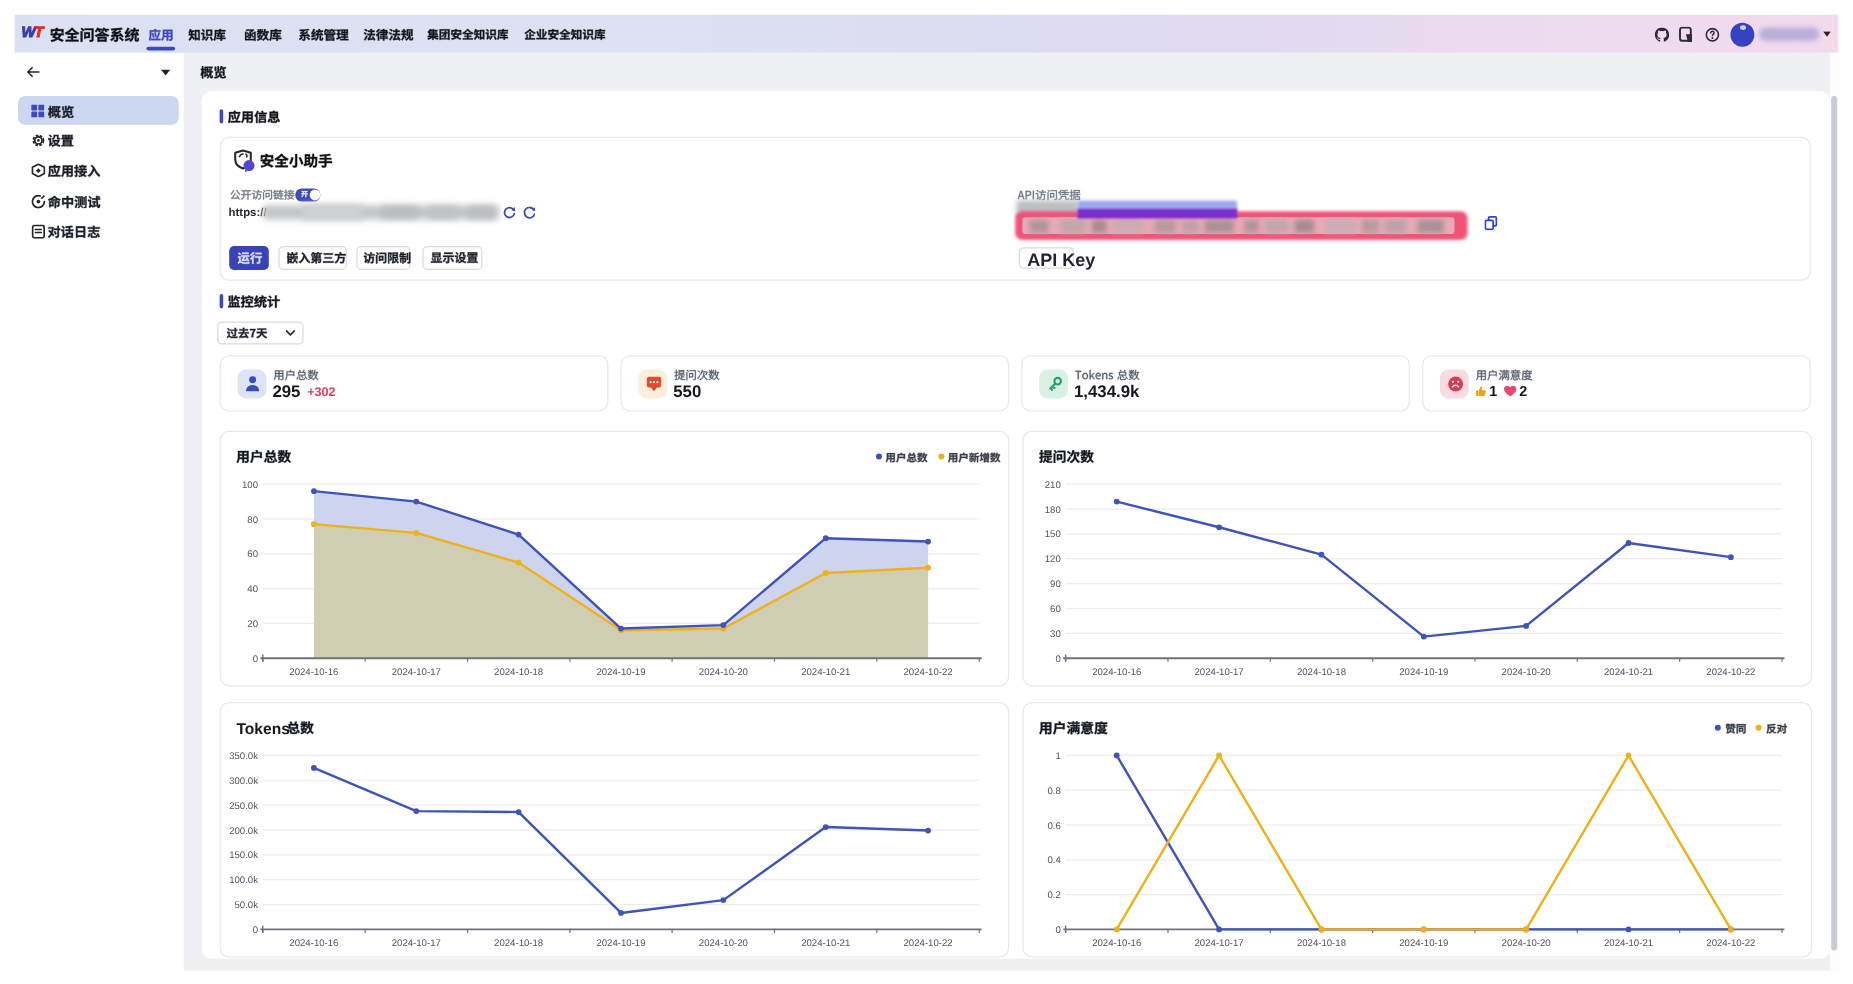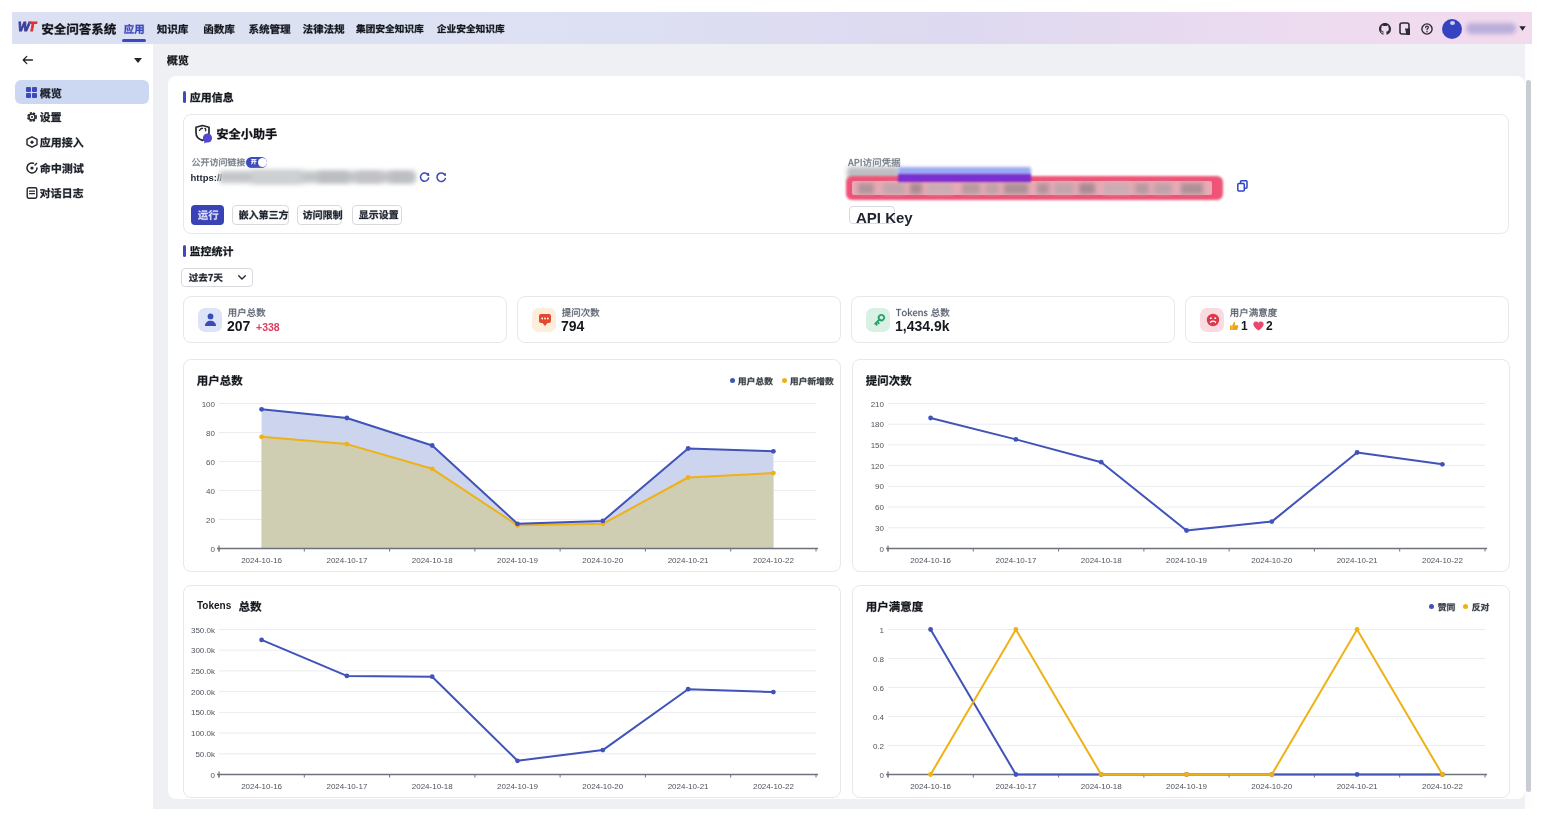--- a/index.html
+++ b/index.html
@@ -233,26 +233,26 @@
     </svg>
 <svg class="t" style="left:1194px;top:301px" width="14" height="14" viewBox="0 0 14 14">
       <circle cx="7" cy="7" r="6.2" fill="#dd3b4d"></circle>
       <path d="M4.5 9.3c1.5-1.6 3.5-1.6 5 0" fill="none" stroke="#fff" stroke-width="1.3" stroke-linecap="round"></path>
       <circle cx="4.8" cy="5.2" r=".9" fill="#fff"></circle>
       <circle cx="9.2" cy="5.2" r=".9" fill="#fff"></circle>
     </svg>
 <svg class="t" style="left:216.0px;top:296.0px" width="38.4" height="9.8" viewBox="0.3 -8.0 38.4 9.8">
       <path fill="#555d6b" stroke="#555d6b" stroke-width="0.3" d="M1.5 -7.3V-3.9C1.5 -2.5 1.4 -0.8 0.3 0.3C0.5 0.4 0.8 0.7 0.9 0.8C1.6 0.0 1.9 -1.1 2.1 -2.2H4.4V0.7H5.2V-2.2H7.7V-0.2C7.7 -0.0 7.7 0.0 7.5 0.0C7.3 0.0 6.6 0.0 6.0 0.0C6.1 0.2 6.2 0.5 6.2 0.7C7.1 0.7 7.7 0.7 8.0 0.6C8.3 0.5 8.4 0.3 8.4 -0.2V-7.3ZM2.2 -6.6H4.4V-5.1H2.2ZM7.7 -6.6V-5.1H5.2V-6.6ZM2.2 -4.4H4.4V-2.8H2.1C2.1 -3.2 2.2 -3.5 2.2 -3.9ZM7.7 -4.4V-2.8H5.2V-4.4Z M11.8 -5.8H16.8V-3.9H11.8L11.8 -4.4ZM13.7 -7.8C13.9 -7.4 14.1 -6.9 14.2 -6.5H11.1V-4.4C11.1 -3.0 11.0 -1.0 9.8 0.4C10.0 0.5 10.3 0.7 10.4 0.8C11.4 -0.3 11.7 -1.9 11.8 -3.3H16.8V-2.6H17.5V-6.5H14.5L15.0 -6.6C14.8 -7.0 14.6 -7.6 14.4 -8.0Z M26.2 -2.0C26.8 -1.4 27.3 -0.5 27.5 0.1L28.1 -0.3C27.9 -0.9 27.3 -1.7 26.8 -2.3ZM22.9 -2.6C23.5 -2.1 24.3 -1.5 24.6 -1.0L25.1 -1.4C24.8 -1.9 24.1 -2.5 23.4 -3.0ZM21.7 -2.3V-0.3C21.7 0.4 22.0 0.7 23.1 0.7C23.3 0.7 25.0 0.7 25.2 0.7C26.1 0.7 26.3 0.4 26.4 -0.7C26.2 -0.7 25.9 -0.9 25.8 -1.0C25.7 -0.1 25.6 0.0 25.2 0.0C24.8 0.0 23.4 0.0 23.1 0.0C22.5 0.0 22.4 -0.0 22.4 -0.3V-2.3ZM20.3 -2.1C20.1 -1.4 19.8 -0.6 19.4 -0.1L20.1 0.2C20.5 -0.3 20.8 -1.2 21.0 -2.0ZM21.5 -5.4H26.0V-3.7H21.5ZM20.8 -6.1V-3.0H26.8V-6.1H25.2C25.6 -6.5 25.9 -7.1 26.2 -7.7L25.5 -8.0C25.3 -7.4 24.8 -6.6 24.5 -6.1H22.5L23.1 -6.3C22.9 -6.8 22.5 -7.4 22.0 -7.9L21.4 -7.7C21.8 -7.2 22.2 -6.5 22.4 -6.1Z M32.7 -7.8C32.5 -7.4 32.2 -6.9 32.0 -6.5L32.5 -6.3C32.7 -6.6 33.0 -7.1 33.3 -7.5ZM29.3 -7.5C29.6 -7.1 29.8 -6.6 29.9 -6.3L30.5 -6.5C30.4 -6.9 30.1 -7.4 29.9 -7.7ZM32.4 -2.5C32.2 -2.0 31.9 -1.6 31.5 -1.2C31.2 -1.4 30.8 -1.6 30.4 -1.7C30.6 -1.9 30.7 -2.2 30.8 -2.5ZM29.5 -1.5C30.0 -1.3 30.5 -1.0 31.0 -0.8C30.4 -0.4 29.7 -0.0 28.9 0.1C29.0 0.3 29.2 0.5 29.2 0.7C30.1 0.4 30.9 0.1 31.6 -0.5C31.9 -0.3 32.2 -0.1 32.4 0.1L32.9 -0.4C32.7 -0.6 32.4 -0.7 32.1 -0.9C32.6 -1.4 33.0 -2.1 33.2 -2.9L32.8 -3.1L32.7 -3.1H31.1L31.4 -3.6L30.7 -3.7C30.6 -3.5 30.6 -3.3 30.5 -3.1H29.2V-2.5H30.2C30.0 -2.1 29.7 -1.7 29.5 -1.5ZM30.9 -8.0V-6.2H29.0V-5.6H30.7C30.3 -5.0 29.5 -4.4 28.9 -4.1C29.0 -4.0 29.2 -3.8 29.3 -3.6C29.8 -3.9 30.5 -4.4 30.9 -5.0V-3.8H31.6V-5.1C32.1 -4.8 32.6 -4.4 32.9 -4.1L33.3 -4.6C33.1 -4.8 32.2 -5.3 31.7 -5.6H33.5V-6.2H31.6V-8.0ZM34.5 -7.9C34.2 -6.2 33.8 -4.6 33.1 -3.6C33.2 -3.5 33.5 -3.3 33.6 -3.2C33.9 -3.6 34.1 -4.0 34.3 -4.4C34.5 -3.5 34.7 -2.6 35.1 -1.9C34.6 -1.0 33.8 -0.3 32.8 0.2C32.9 0.4 33.1 0.6 33.2 0.8C34.2 0.3 34.9 -0.4 35.4 -1.2C35.9 -0.4 36.5 0.2 37.2 0.7C37.4 0.5 37.6 0.2 37.7 0.1C36.9 -0.3 36.3 -1.0 35.8 -1.9C36.3 -2.9 36.7 -4.0 36.9 -5.5H37.5V-6.1H34.8C34.9 -6.7 35.0 -7.2 35.1 -7.8ZM36.2 -5.5C36.0 -4.4 35.8 -3.4 35.5 -2.6C35.1 -3.5 34.8 -4.4 34.7 -5.5Z"></path>
     </svg>
-<div class="tx" style="left:215px;top:306px;font-size:14px;font-weight:bold;color:#15181f">207</div>
-<div class="tx" style="left:244px;top:309px;font-size:10.5px;font-weight:bold;color:#e23a5d">+338</div>
+<div class="tx" style="left:215px;top:306px;font-size:14px;font-weight:bold;color:#15181f">295</div>
+<div class="tx" style="left:244px;top:309px;font-size:10.5px;font-weight:bold;color:#e23a5d">+302</div>
 <svg class="t" style="left:550.0px;top:296.0px" width="38.5" height="9.8" viewBox="0.3 -8.0 38.5 9.8">
       <path fill="#555d6b" stroke="#555d6b" stroke-width="0.3" d="M4.5 -5.9H7.7V-5.1H4.5ZM4.5 -7.1H7.7V-6.4H4.5ZM3.9 -7.7V-4.6H8.4V-7.7ZM4.1 -2.8C3.9 -1.4 3.5 -0.3 2.7 0.3C2.8 0.4 3.1 0.6 3.2 0.8C3.7 0.3 4.1 -0.3 4.3 -1.0C4.9 0.4 6.0 0.6 7.3 0.6H9.0C9.0 0.4 9.1 0.1 9.2 -0.0C8.9 -0.0 7.6 -0.0 7.4 -0.0C7.0 -0.0 6.7 -0.0 6.5 -0.1V-1.6H8.5V-2.2H6.5V-3.3H8.9V-3.9H3.5V-3.3H5.8V-0.3C5.2 -0.5 4.8 -0.9 4.6 -1.7C4.6 -2.0 4.7 -2.4 4.7 -2.7ZM1.6 -8.0V-6.1H0.4V-5.4H1.6V-3.3C1.1 -3.2 0.6 -3.0 0.3 -2.9L0.5 -2.2L1.6 -2.6V-0.1C1.6 0.0 1.5 0.0 1.4 0.0C1.3 0.0 0.9 0.0 0.5 0.0C0.6 0.2 0.7 0.5 0.7 0.7C1.3 0.7 1.7 0.7 1.9 0.6C2.1 0.5 2.2 0.3 2.2 -0.1V-2.8L3.3 -3.2L3.2 -3.8L2.2 -3.5V-5.4H3.3V-6.1H2.2V-8.0Z M10.4 -5.8V0.8H11.1V-5.8ZM10.5 -7.5C11.0 -7.0 11.6 -6.3 11.9 -5.9L12.4 -6.3C12.1 -6.7 11.5 -7.4 11.0 -7.9ZM12.9 -7.4V-6.8H17.4V-0.2C17.4 -0.1 17.3 -0.0 17.2 -0.0C17.0 -0.0 16.5 0.0 15.9 -0.0C16.0 0.2 16.1 0.5 16.1 0.7C16.9 0.7 17.4 0.7 17.7 0.6C18.0 0.4 18.1 0.2 18.1 -0.2V-7.4ZM12.6 -5.1V-1.0H13.2V-1.6H15.9V-5.1ZM13.2 -4.4H15.2V-2.2H13.2Z M19.5 -6.8C20.2 -6.5 21.0 -5.9 21.4 -5.5L21.8 -6.1C21.4 -6.5 20.6 -7.0 20.0 -7.3ZM19.4 -0.7 20.1 -0.2C20.6 -1.1 21.4 -2.2 21.9 -3.1L21.4 -3.6C20.8 -2.6 19.9 -1.4 19.4 -0.7ZM23.3 -8.0C23.0 -6.5 22.5 -5.0 21.7 -4.0C21.9 -4.0 22.3 -3.8 22.4 -3.6C22.8 -4.2 23.2 -4.9 23.4 -5.7H27.0C26.8 -5.0 26.5 -4.3 26.2 -3.8C26.4 -3.8 26.7 -3.6 26.9 -3.5C27.2 -4.2 27.6 -5.2 27.9 -6.1L27.3 -6.4L27.2 -6.4H23.7C23.8 -6.8 24.0 -7.3 24.1 -7.8ZM24.4 -5.2V-4.6C24.4 -3.2 24.2 -1.2 21.3 0.2C21.5 0.4 21.7 0.6 21.8 0.8C23.7 -0.1 24.5 -1.4 24.9 -2.5C25.4 -1.0 26.3 0.1 27.7 0.7C27.7 0.5 28.0 0.2 28.1 0.1C26.5 -0.5 25.6 -2.0 25.1 -3.9C25.2 -4.2 25.2 -4.4 25.2 -4.6V-5.2Z M32.7 -7.8C32.5 -7.4 32.2 -6.9 32.0 -6.5L32.5 -6.3C32.7 -6.6 33.0 -7.1 33.3 -7.5ZM29.3 -7.5C29.6 -7.1 29.8 -6.6 29.9 -6.3L30.5 -6.5C30.4 -6.9 30.1 -7.4 29.9 -7.7ZM32.4 -2.5C32.2 -2.0 31.9 -1.6 31.5 -1.2C31.2 -1.4 30.8 -1.6 30.4 -1.7C30.6 -1.9 30.7 -2.2 30.8 -2.5ZM29.5 -1.5C30.0 -1.3 30.5 -1.0 31.0 -0.8C30.4 -0.4 29.7 -0.0 28.9 0.1C29.0 0.3 29.2 0.5 29.2 0.7C30.1 0.4 30.9 0.1 31.6 -0.5C31.9 -0.3 32.2 -0.1 32.4 0.1L32.9 -0.4C32.7 -0.6 32.4 -0.7 32.1 -0.9C32.6 -1.4 33.0 -2.1 33.2 -2.9L32.8 -3.1L32.7 -3.1H31.1L31.4 -3.6L30.7 -3.7C30.6 -3.5 30.6 -3.3 30.5 -3.1H29.2V-2.5H30.2C30.0 -2.1 29.7 -1.7 29.5 -1.5ZM30.9 -8.0V-6.2H29.0V-5.6H30.7C30.3 -5.0 29.5 -4.4 28.9 -4.1C29.0 -4.0 29.2 -3.8 29.3 -3.6C29.8 -3.9 30.5 -4.4 30.9 -5.0V-3.8H31.6V-5.1C32.1 -4.8 32.6 -4.4 32.9 -4.1L33.3 -4.6C33.1 -4.8 32.2 -5.3 31.7 -5.6H33.5V-6.2H31.6V-8.0ZM34.5 -7.9C34.2 -6.2 33.8 -4.6 33.1 -3.6C33.2 -3.5 33.5 -3.3 33.6 -3.2C33.9 -3.6 34.1 -4.0 34.3 -4.4C34.5 -3.5 34.7 -2.6 35.1 -1.9C34.6 -1.0 33.8 -0.3 32.8 0.2C32.9 0.4 33.1 0.6 33.2 0.8C34.2 0.3 34.9 -0.4 35.4 -1.2C35.9 -0.4 36.5 0.2 37.2 0.7C37.4 0.5 37.6 0.2 37.7 0.1C36.9 -0.3 36.3 -1.0 35.8 -1.9C36.3 -2.9 36.7 -4.0 36.9 -5.5H37.5V-6.1H34.8C34.9 -6.7 35.0 -7.2 35.1 -7.8ZM36.2 -5.5C36.0 -4.4 35.8 -3.4 35.5 -2.6C35.1 -3.5 34.8 -4.4 34.7 -5.5Z"></path>
     </svg>
-<div class="tx" style="left:549px;top:306px;font-size:14px;font-weight:bold;color:#15181f">794</div>
+<div class="tx" style="left:549px;top:306px;font-size:14px;font-weight:bold;color:#15181f">550</div>
 <svg class="t" style="left:884.0px;top:296.0px" width="54.5" height="9.8" viewBox="0.3 -8.0 54.5 9.8">
       <path fill="#555d6b" stroke="#555d6b" stroke-width="0.3" d="M2.4 0.0H3.3V-6.2H5.4V-7.0H0.3V-6.2H2.4Z M8.6 0.1C9.8 0.1 11.0 -0.9 11.0 -2.6C11.0 -4.3 9.8 -5.3 8.6 -5.3C7.3 -5.3 6.2 -4.3 6.2 -2.6C6.2 -0.9 7.3 0.1 8.6 0.1ZM8.6 -0.6C7.7 -0.6 7.1 -1.4 7.1 -2.6C7.1 -3.8 7.7 -4.6 8.6 -4.6C9.5 -4.6 10.1 -3.8 10.1 -2.6C10.1 -1.4 9.5 -0.6 8.6 -0.6Z M12.3 0.0H13.2V-1.4L14.1 -2.5L15.7 0.0H16.6L14.6 -3.1L16.4 -5.2H15.4L13.2 -2.4H13.2V-7.6H12.3Z M19.7 0.1C20.3 0.1 20.9 -0.1 21.3 -0.4L21.0 -1.0C20.7 -0.7 20.3 -0.6 19.8 -0.6C18.8 -0.6 18.1 -1.3 18.0 -2.4H21.5C21.5 -2.5 21.6 -2.7 21.6 -2.9C21.6 -4.3 20.8 -5.3 19.5 -5.3C18.3 -5.3 17.2 -4.3 17.2 -2.6C17.2 -0.9 18.3 0.1 19.7 0.1ZM18.0 -3.0C18.1 -4.0 18.8 -4.6 19.5 -4.6C20.3 -4.6 20.8 -4.0 20.8 -3.0Z M22.8 0.0H23.7V-3.7C24.2 -4.3 24.6 -4.5 25.1 -4.5C25.8 -4.5 26.1 -4.1 26.1 -3.2V0.0H27.0V-3.3C27.0 -4.6 26.5 -5.3 25.4 -5.3C24.7 -5.3 24.1 -4.9 23.6 -4.4H23.6L23.5 -5.2H22.8Z M30.0 0.1C31.2 0.1 31.8 -0.6 31.8 -1.4C31.8 -2.4 31.0 -2.7 30.3 -3.0C29.7 -3.2 29.2 -3.4 29.2 -3.9C29.2 -4.3 29.5 -4.6 30.1 -4.6C30.6 -4.6 30.9 -4.4 31.3 -4.2L31.7 -4.7C31.3 -5.0 30.8 -5.3 30.1 -5.3C29.0 -5.3 28.3 -4.6 28.3 -3.8C28.3 -2.9 29.1 -2.6 29.8 -2.3C30.4 -2.1 31.0 -1.9 31.0 -1.4C31.0 -0.9 30.7 -0.6 30.0 -0.6C29.4 -0.6 28.9 -0.8 28.5 -1.2L28.1 -0.6C28.5 -0.2 29.2 0.1 30.0 0.1Z M42.3 -2.0C42.8 -1.4 43.4 -0.5 43.6 0.1L44.1 -0.3C43.9 -0.9 43.4 -1.7 42.8 -2.3ZM39.0 -2.6C39.6 -2.1 40.3 -1.5 40.7 -1.0L41.2 -1.4C40.8 -1.9 40.1 -2.5 39.5 -3.0ZM37.7 -2.3V-0.3C37.7 0.4 38.0 0.7 39.1 0.7C39.4 0.7 41.0 0.7 41.3 0.7C42.2 0.7 42.4 0.4 42.5 -0.7C42.3 -0.7 42.0 -0.9 41.8 -1.0C41.8 -0.1 41.7 0.0 41.2 0.0C40.8 0.0 39.5 0.0 39.2 0.0C38.6 0.0 38.5 -0.0 38.5 -0.3V-2.3ZM36.3 -2.1C36.2 -1.4 35.8 -0.6 35.5 -0.1L36.1 0.2C36.5 -0.3 36.9 -1.2 37.0 -2.0ZM37.6 -5.4H42.0V-3.7H37.6ZM36.8 -6.1V-3.0H42.8V-6.1H41.3C41.6 -6.5 42.0 -7.1 42.3 -7.7L41.5 -8.0C41.3 -7.4 40.9 -6.6 40.5 -6.1H38.6L39.1 -6.3C38.9 -6.8 38.5 -7.4 38.1 -7.9L37.5 -7.7C37.9 -7.2 38.3 -6.5 38.4 -6.1Z M48.8 -7.8C48.6 -7.4 48.3 -6.9 48.0 -6.5L48.5 -6.3C48.8 -6.6 49.1 -7.1 49.4 -7.5ZM45.4 -7.5C45.6 -7.1 45.9 -6.6 46.0 -6.3L46.5 -6.5C46.4 -6.9 46.2 -7.4 45.9 -7.7ZM48.4 -2.5C48.2 -2.0 47.9 -1.6 47.6 -1.2C47.2 -1.4 46.8 -1.6 46.5 -1.7C46.6 -1.9 46.8 -2.2 46.9 -2.5ZM45.6 -1.5C46.1 -1.3 46.6 -1.0 47.1 -0.8C46.4 -0.4 45.7 -0.0 44.9 0.1C45.1 0.3 45.2 0.5 45.3 0.7C46.2 0.4 47.0 0.1 47.6 -0.5C48.0 -0.3 48.2 -0.1 48.5 0.1L48.9 -0.4C48.7 -0.6 48.4 -0.7 48.1 -0.9C48.6 -1.4 49.0 -2.1 49.2 -2.9L48.9 -3.1L48.7 -3.1H47.2L47.4 -3.6L46.8 -3.7C46.7 -3.5 46.6 -3.3 46.5 -3.1H45.2V-2.5H46.2C46.0 -2.1 45.8 -1.7 45.6 -1.5ZM47.0 -8.0V-6.2H45.0V-5.6H46.8C46.3 -5.0 45.6 -4.4 44.9 -4.1C45.1 -4.0 45.2 -3.8 45.3 -3.6C45.9 -3.9 46.5 -4.4 47.0 -5.0V-3.8H47.7V-5.1C48.1 -4.8 48.7 -4.4 48.9 -4.1L49.3 -4.6C49.1 -4.8 48.3 -5.3 47.8 -5.6H49.6V-6.2H47.7V-8.0ZM50.5 -7.9C50.3 -6.2 49.9 -4.6 49.1 -3.6C49.3 -3.5 49.5 -3.3 49.7 -3.2C49.9 -3.6 50.1 -4.0 50.3 -4.4C50.5 -3.5 50.8 -2.6 51.1 -1.9C50.6 -1.0 49.9 -0.3 48.8 0.2C49.0 0.4 49.2 0.6 49.2 0.8C50.2 0.3 50.9 -0.4 51.5 -1.2C52.0 -0.4 52.6 0.2 53.3 0.7C53.4 0.5 53.6 0.2 53.8 0.1C53.0 -0.3 52.4 -1.0 51.9 -1.9C52.4 -2.9 52.7 -4.0 52.9 -5.5H53.6V-6.1H50.8C51.0 -6.7 51.1 -7.2 51.2 -7.8ZM52.2 -5.5C52.1 -4.4 51.9 -3.4 51.5 -2.6C51.1 -3.5 50.9 -4.4 50.7 -5.5Z"></path>
     </svg>
 <div class="tx" style="left:883px;top:306px;font-size:14px;font-weight:bold;color:#15181f">1,434.9k</div>
 <svg class="t" style="left:1218.0px;top:296.0px" width="47.8" height="9.9" viewBox="0.3 -8.1 47.8 9.9">
       <path fill="#555d6b" stroke="#555d6b" stroke-width="0.3" d="M1.5 -7.3V-3.9C1.5 -2.5 1.4 -0.8 0.3 0.3C0.5 0.4 0.8 0.7 0.9 0.8C1.6 0.0 1.9 -1.1 2.1 -2.2H4.4V0.7H5.2V-2.2H7.7V-0.2C7.7 -0.0 7.7 0.0 7.5 0.0C7.3 0.0 6.6 0.0 6.0 0.0C6.1 0.2 6.2 0.5 6.2 0.7C7.1 0.7 7.7 0.7 8.0 0.6C8.3 0.5 8.4 0.3 8.4 -0.2V-7.3ZM2.2 -6.6H4.4V-5.1H2.2ZM7.7 -6.6V-5.1H5.2V-6.6ZM2.2 -4.4H4.4V-2.8H2.1C2.1 -3.2 2.2 -3.5 2.2 -3.9ZM7.7 -4.4V-2.8H5.2V-4.4Z M11.8 -5.8H16.8V-3.9H11.8L11.8 -4.4ZM13.7 -7.8C13.9 -7.4 14.1 -6.9 14.2 -6.5H11.1V-4.4C11.1 -3.0 11.0 -1.0 9.8 0.4C10.0 0.5 10.3 0.7 10.4 0.8C11.4 -0.3 11.7 -1.9 11.8 -3.3H16.8V-2.6H17.5V-6.5H14.5L15.0 -6.6C14.8 -7.0 14.6 -7.6 14.4 -8.0Z M19.9 -7.3C20.4 -7.0 21.0 -6.5 21.3 -6.2L21.8 -6.8C21.4 -7.1 20.8 -7.5 20.3 -7.8ZM19.4 -4.7C19.9 -4.4 20.6 -4.0 20.9 -3.7L21.3 -4.3C21.0 -4.5 20.3 -4.9 19.8 -5.2ZM19.6 0.1 20.2 0.6C20.7 -0.3 21.2 -1.5 21.7 -2.4L21.1 -2.9C20.6 -1.8 20.0 -0.6 19.6 0.1ZM21.8 -5.6V-5.0H23.8L23.8 -4.1H22.0V0.7H22.7V-3.5H23.8C23.7 -2.4 23.4 -1.5 22.8 -0.9C22.9 -0.9 23.2 -0.6 23.2 -0.5C23.6 -0.9 23.9 -1.4 24.1 -2.0C24.3 -1.8 24.5 -1.5 24.6 -1.3L25.0 -1.7C24.8 -2.0 24.5 -2.4 24.2 -2.7C24.3 -2.9 24.3 -3.2 24.4 -3.5H25.5C25.4 -2.3 25.1 -1.3 24.4 -0.7C24.6 -0.6 24.8 -0.4 24.9 -0.3C25.3 -0.8 25.6 -1.3 25.8 -2.0C26.1 -1.6 26.3 -1.2 26.4 -0.8L26.9 -1.2C26.7 -1.6 26.3 -2.3 25.9 -2.8C26.0 -3.0 26.0 -3.2 26.0 -3.5H27.1V0.0C27.1 0.2 27.1 0.2 26.9 0.2C26.8 0.2 26.4 0.2 25.9 0.2C26.0 0.3 26.1 0.5 26.1 0.7C26.8 0.7 27.2 0.7 27.4 0.6C27.7 0.5 27.8 0.4 27.8 0.0V-4.1H26.1L26.1 -5.0H28.0V-5.6ZM24.4 -4.1 24.4 -5.0H25.5L25.5 -4.1ZM25.7 -8.0V-7.2H24.1V-8.0H23.4V-7.2H21.8V-6.6H23.4V-5.9H24.1V-6.6H25.7V-5.9H26.3V-6.6H28.0V-7.2H26.3V-8.0Z M31.3 -1.4V-0.2C31.3 0.5 31.6 0.7 32.5 0.7C32.7 0.7 34.1 0.7 34.3 0.7C35.1 0.7 35.3 0.4 35.4 -0.6C35.2 -0.7 35.0 -0.8 34.8 -0.9C34.8 -0.0 34.7 0.1 34.3 0.1C34.0 0.1 32.8 0.1 32.6 0.1C32.1 0.1 32.0 0.0 32.0 -0.2V-1.4ZM35.5 -1.3C36.0 -0.8 36.5 -0.1 36.8 0.4L37.4 0.1C37.1 -0.4 36.6 -1.1 36.1 -1.6ZM30.2 -1.5C30.0 -0.9 29.6 -0.3 29.1 0.2L29.7 0.5C30.2 0.1 30.5 -0.7 30.8 -1.2ZM31.0 -3.1H35.5V-2.4H31.0ZM31.0 -4.2H35.5V-3.5H31.0ZM30.3 -4.7V-1.9H32.7L32.4 -1.6C32.9 -1.3 33.6 -0.8 33.9 -0.5L34.3 -1.0C34.0 -1.3 33.4 -1.6 33.0 -1.9H36.3V-4.7ZM31.7 -6.7H34.8C34.7 -6.4 34.5 -6.0 34.3 -5.7H32.1C32.1 -6.0 31.9 -6.4 31.7 -6.7ZM32.7 -7.9C32.8 -7.7 32.9 -7.5 33.0 -7.3H29.6V-6.7H31.6L31.1 -6.6C31.2 -6.3 31.3 -6.0 31.4 -5.7H29.2V-5.2H37.4V-5.7H35.1C35.2 -6.0 35.4 -6.3 35.5 -6.6L35.0 -6.7H36.9V-7.3H33.8C33.7 -7.5 33.6 -7.8 33.4 -8.1Z M41.7 -6.1V-5.3H40.1V-4.7H41.7V-3.1H45.4V-4.7H46.9V-5.3H45.4V-6.1H44.7V-5.3H42.4V-6.1ZM44.7 -4.7V-3.7H42.4V-4.7ZM45.2 -1.9C44.8 -1.4 44.2 -1.0 43.5 -0.7C42.8 -1.1 42.3 -1.5 41.9 -1.9ZM40.3 -2.5V-1.9H41.5L41.2 -1.8C41.6 -1.3 42.1 -0.8 42.7 -0.4C41.8 -0.2 40.8 0.0 39.8 0.1C39.9 0.3 40.1 0.5 40.1 0.7C41.3 0.6 42.5 0.3 43.5 -0.1C44.4 0.4 45.5 0.6 46.7 0.8C46.8 0.6 47.0 0.3 47.1 0.1C46.1 0.0 45.1 -0.1 44.3 -0.4C45.1 -0.9 45.8 -1.5 46.2 -2.3L45.8 -2.5L45.7 -2.5ZM42.5 -7.9C42.6 -7.6 42.8 -7.3 42.9 -7.0H39.2V-4.4C39.2 -3.0 39.1 -1.0 38.4 0.4C38.5 0.5 38.8 0.6 39.0 0.8C39.8 -0.7 39.9 -2.9 39.9 -4.5V-6.4H47.0V-7.0H43.7C43.6 -7.3 43.4 -7.7 43.2 -8.0Z"></path>
     </svg>
 <svg class="t" style="left:1217px;top:309px" width="10" height="10" viewBox="0 0 10 10">
       <path fill="#f0a114" d="M1 4.5h1.8V9H1zM3.2 9V4.8l1.6-3.6c.8-.4 1.5.2 1.3 1l-.5 2h2.6c.8 0 1.2.7 1 1.4L8.5 8.2c-.2.5-.6.8-1.1.8z"></path>
     </svg>
@@ -361,21 +361,21 @@
       <circle cx="590.4" cy="105.3" r="2.4" fill="#4053b8"></circle>
       <text x="78.6" y="203.5" text-anchor="middle" font-family="Liberation Sans" font-size="8" fill="#4f555e">2024-10-16</text>
       <text x="163.9" y="203.5" text-anchor="middle" font-family="Liberation Sans" font-size="8" fill="#4f555e">2024-10-17</text>
       <text x="249.2" y="203.5" text-anchor="middle" font-family="Liberation Sans" font-size="8" fill="#4f555e">2024-10-18</text>
       <text x="334.5" y="203.5" text-anchor="middle" font-family="Liberation Sans" font-size="8" fill="#4f555e">2024-10-19</text>
       <text x="419.8" y="203.5" text-anchor="middle" font-family="Liberation Sans" font-size="8" fill="#4f555e">2024-10-20</text>
       <text x="505.1" y="203.5" text-anchor="middle" font-family="Liberation Sans" font-size="8" fill="#4f555e">2024-10-21</text>
       <text x="590.4" y="203.5" text-anchor="middle" font-family="Liberation Sans" font-size="8" fill="#4f555e">2024-10-22</text>
     </svg>
 <div class="r" style="left:171px;top:573px;width:658px;height:213px;background:#fff;border:1px solid #e7e8ec;border-radius:8px"></div>
-<div class="tx" style="left:185px;top:587.5px;font-size:10px;font-weight:bold;color:#15181f">Tokens </div>
+<div class="tx" style="left:185px;top:587.5px;font-size:13px;font-weight:bold;color:#15181f">Tokens </div>
 <svg class="t" style="left:227.0px;top:588.5px" width="23.4" height="11.9" viewBox="0.4 -9.8 23.4 11.9">
       <path fill="#15181f" stroke="#15181f" stroke-width="0.3" d="M8.6 -2.4C9.2 -1.6 9.9 -0.5 10.1 0.2L11.2 -0.5C11.0 -1.2 10.3 -2.3 9.6 -3.1ZM3.1 -2.9V-0.7C3.1 0.5 3.5 0.9 5.2 0.9C5.5 0.9 7.1 0.9 7.4 0.9C8.7 0.9 9.2 0.6 9.3 -0.9C8.9 -1.0 8.3 -1.2 8.0 -1.4C8.0 -0.5 7.9 -0.3 7.3 -0.3C6.9 -0.3 5.6 -0.3 5.3 -0.3C4.6 -0.3 4.5 -0.4 4.5 -0.8V-2.9ZM1.3 -2.7C1.1 -1.8 0.8 -0.7 0.4 -0.1L1.6 0.4C2.1 -0.3 2.5 -1.5 2.6 -2.5ZM3.4 -6.3H8.1V-4.8H3.4ZM1.9 -7.5V-3.5H5.6L4.8 -2.9C5.5 -2.4 6.3 -1.6 6.7 -1.1L7.7 -2.0C7.4 -2.4 6.7 -3.1 6.0 -3.5H9.7V-7.5H8.0L9.0 -9.2L7.6 -9.8C7.3 -9.1 6.9 -8.2 6.5 -7.5H4.4L5.1 -7.9C4.9 -8.4 4.4 -9.2 3.9 -9.8L2.7 -9.2C3.1 -8.7 3.5 -8.1 3.7 -7.5Z M16.4 -9.6C16.2 -9.2 15.9 -8.6 15.6 -8.2L16.5 -7.8C16.8 -8.1 17.2 -8.7 17.5 -9.2ZM15.8 -2.7C15.6 -2.3 15.3 -2.0 15.0 -1.7L14.1 -2.1L14.4 -2.7ZM12.4 -1.7C12.9 -1.5 13.5 -1.2 14.1 -0.9C13.4 -0.5 12.6 -0.2 11.8 -0.0C12.0 0.2 12.3 0.7 12.4 1.0C13.5 0.7 14.4 0.3 15.2 -0.3C15.5 -0.1 15.8 0.1 16.0 0.3L16.9 -0.6C16.6 -0.7 16.3 -0.9 16.0 -1.1C16.6 -1.8 17.1 -2.6 17.4 -3.6L16.6 -3.9L16.4 -3.9H15.0L15.1 -4.3L13.9 -4.5C13.8 -4.3 13.8 -4.1 13.7 -3.9H12.2V-2.7H13.1C12.9 -2.3 12.6 -2.0 12.4 -1.7ZM12.3 -9.2C12.5 -8.7 12.8 -8.1 12.9 -7.7H12.0V-6.6H13.7C13.2 -6.1 12.4 -5.6 11.8 -5.3C12.0 -5.0 12.3 -4.6 12.5 -4.3C13.0 -4.6 13.7 -5.1 14.2 -5.6V-4.6H15.5V-5.8C15.9 -5.5 16.3 -5.1 16.6 -4.9L17.3 -5.8C17.1 -6.0 16.5 -6.3 16.0 -6.6H17.6V-7.7H15.5V-9.8H14.2V-7.7H13.0L13.9 -8.1C13.9 -8.6 13.6 -9.1 13.3 -9.6ZM18.5 -9.7C18.3 -7.7 17.8 -5.7 16.8 -4.5C17.1 -4.3 17.6 -3.9 17.8 -3.6C18.1 -3.9 18.3 -4.3 18.4 -4.7C18.7 -3.8 18.9 -3.0 19.3 -2.3C18.7 -1.3 17.8 -0.6 16.7 -0.0C16.9 0.2 17.3 0.8 17.4 1.1C18.5 0.5 19.3 -0.2 19.9 -1.0C20.5 -0.2 21.1 0.4 21.9 0.9C22.1 0.6 22.5 0.1 22.8 -0.1C21.9 -0.6 21.2 -1.4 20.7 -2.3C21.2 -3.4 21.6 -4.7 21.8 -6.4H22.5V-7.6H19.4C19.6 -8.3 19.7 -8.9 19.8 -9.6ZM20.5 -6.4C20.4 -5.4 20.2 -4.5 20.0 -3.8C19.7 -4.6 19.4 -5.4 19.3 -6.4Z"></path>
     </svg>
 <svg class="t" style="left:171px;top:573px" width="658" height="213" viewBox="0 0 658 213">
       <text x="32" y="192.5" text-anchor="end" font-family="Liberation Sans" font-size="8" fill="#4f555e">0</text>
       <line x1="36.0" y1="168.8" x2="633.0" y2="168.8" stroke="#ebecf0" stroke-width="1"></line>
       <text x="32" y="171.8" text-anchor="end" font-family="Liberation Sans" font-size="8" fill="#4f555e">50.0k</text>
       <line x1="36.0" y1="148.1" x2="633.0" y2="148.1" stroke="#ebecf0" stroke-width="1"></line>
       <text x="32" y="151.1" text-anchor="end" font-family="Liberation Sans" font-size="8" fill="#4f555e">100.0k</text>
       <line x1="36.0" y1="127.4" x2="633.0" y2="127.4" stroke="#ebecf0" stroke-width="1"></line>

